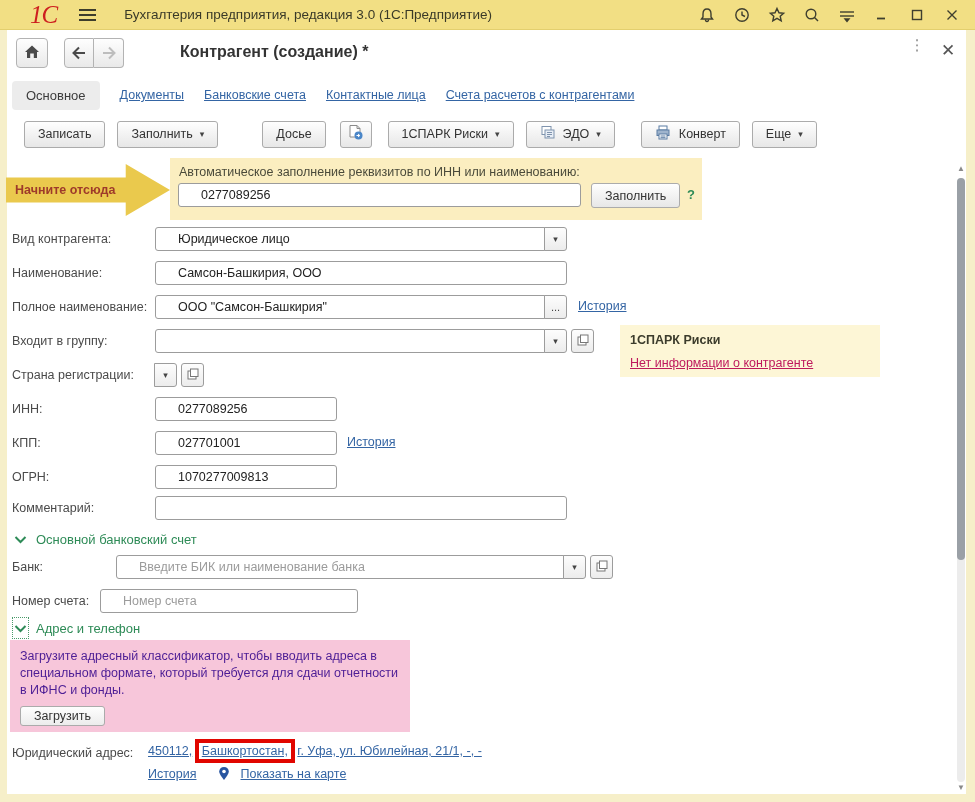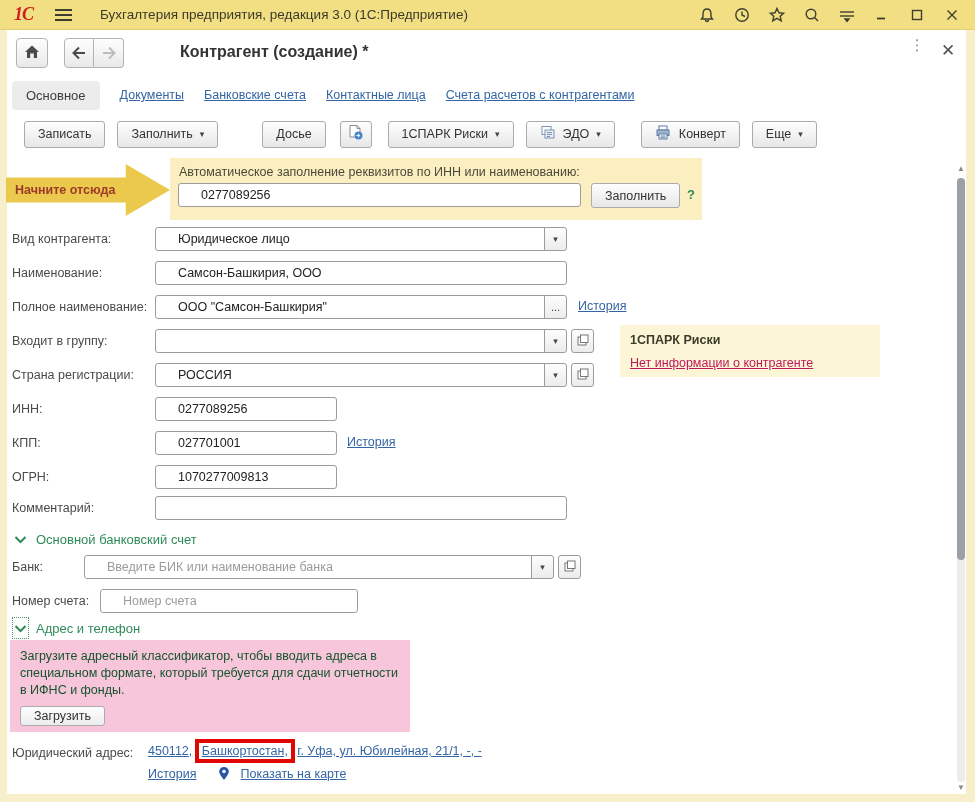--- a/index.html
+++ b/index.html
@@ -12,21 +12,21 @@
     color: #333;
   }
   .abs { position: absolute; }
 
   
   .titlebar { left:0; top:0; width:975px; height:30px; background:#f2df84; display:flex; align-items:center; border-bottom:1px solid #e3cf6e; }
   .border-left  { left:0; top:30px; width:7px;  height:772px; background:#f6efc9; }
   .border-right { left:966px; top:30px; width:9px; height:772px; background:#f6efc9; }
   .border-bottom{ left:0; top:794px; width:975px; height:8px; background:#f6efc9; }
 
-  .logo-1c { font-family:"Liberation Serif", serif; font-weight:bold; font-style:italic; font-size:18px; color:#cd1f1f; margin-left:14px; letter-spacing:-1px; }
+  .logo-1c { font-family:"Liberation Serif", serif; font-weight:normal; font-style:italic; font-size:25px; color:#cd1f1f; margin-left:30px; letter-spacing:-1px; }
   .burger { margin-left:22px; display:flex; flex-direction:column; gap:3px; cursor:pointer; }
   .burger span { width:17px; height:2px; background:#3d3d2c; }
   .tb-title { margin-left:28px; font-size:13.5px; color:#3a3a28; }
   .tb-icons { margin-left:auto; display:flex; align-items:center; gap:13px; margin-right:12px; }
   .tb-icon { width:22px; height:22px; display:flex; align-items:center; justify-content:center; cursor:pointer; }
   .tb-icon svg { stroke:#3f3f2f; fill:none; stroke-width:1.4; }
 
   
   .btn-sq { background:linear-gradient(#fefefe,#e9e9e9); border:1px solid #b3b3b3; border-radius:4px; display:flex; align-items:center; justify-content:center; cursor:pointer; }
   .home-btn { left:16px; top:38px; width:32px; height:30px; }
@@ -85,21 +85,21 @@
   .spark-link { display:inline-block; margin-top:9px; color:#be185d; text-decoration:underline; font-size:12.5px; cursor:pointer; }
 
   
   .section { display:flex; align-items:center; gap:9px; cursor:pointer; }
   .section .chev svg { stroke:#2e8b57; fill:none; stroke-width:2; }
   .section .stitle { color:#2e8b57; font-size:13px; }
   .chev.focus { outline:1px dotted #4a9a6a; outline-offset:1px; }
 
   
   .pink-box { left:10px; top:640px; width:400px; height:92px; background:#f7c6da; padding:8px 10px; }
-  .pink-text { font-size:12.5px; color:#14532d; line-height:17px; }
+  .pink-text { font-size:12.5px; color:#4c1d95; line-height:17px; }
   .pink-btn { margin-top:7px; height:20px; background:linear-gradient(#fefefe,#ececec); }
 
   
   .addr-line { left:148px; top:744px; font-size:12.5px; }
   .addr-line a, .addr-link { color:#3465a4; text-decoration:underline; cursor:pointer; }
   .red-box { display:inline-block; border:4px solid #e10600; padding:1px 3px; margin:-5px -1px; }
   .addr-line2 { left:148px; top:766px; display:flex; align-items:center; gap:10px; }
   .pin svg { display:block; }
 
   
@@ -293,21 +293,20 @@
   </div>
 </div>
 
 <div class="abs spark-panel">
   <div class="spark-title">1СПАРК Риски</div>
   <span class="spark-link">Нет информации о контрагенте</span>
 </div>
 
 <div class="abs flabel" style="top:368px;">Страна регистрации:</div>
 <div class="combo" style="left:155px; top:363px;">
-  <input class="fld" style="width: 390px;" value="РОССИЯ">
   <div class="fbtn arrow">▾</div>
   <div class="fbtn alone">
     <span>
       <svg width="12" height="12" viewBox="0 0 12 12">
           <rect x="1" y="3" width="8" height="8" fill="#fff" stroke="#777"></rect>
           <rect x="3.5" y="1" width="7.5" height="7.5" fill="#fff" stroke="#777"></rect>
         </svg>
     </span>
   </div>
 </div>
@@ -328,21 +327,21 @@
 <div class="abs section" style="left:14px; top:530px;">
   <span class="chev">
     <svg width="13" height="9" viewBox="0 0 13 9">
         <path d="M1.5 2 L6.5 7 L11.5 2"></path>
       </svg>
   </span>
   <span class="stitle">Основной банковский счет</span>
 </div>
 
 <div class="abs flabel" style="top:560px;">Банк:</div>
-<div class="combo" style="left:84px; top:555px;">
+<div class="combo" style="left:116px; top:555px;">
   <input class="fld" style="width: 448px;" placeholder="Введите БИК или наименование банка">
   <div class="fbtn arrow">▾</div>
   <div class="fbtn alone">
     <span>
       <svg width="12" height="12" viewBox="0 0 12 12">
           <rect x="1" y="3" width="8" height="8" fill="#fff" stroke="#777"></rect>
           <rect x="3.5" y="1" width="7.5" height="7.5" fill="#fff" stroke="#777"></rect>
         </svg>
     </span>
   </div>

